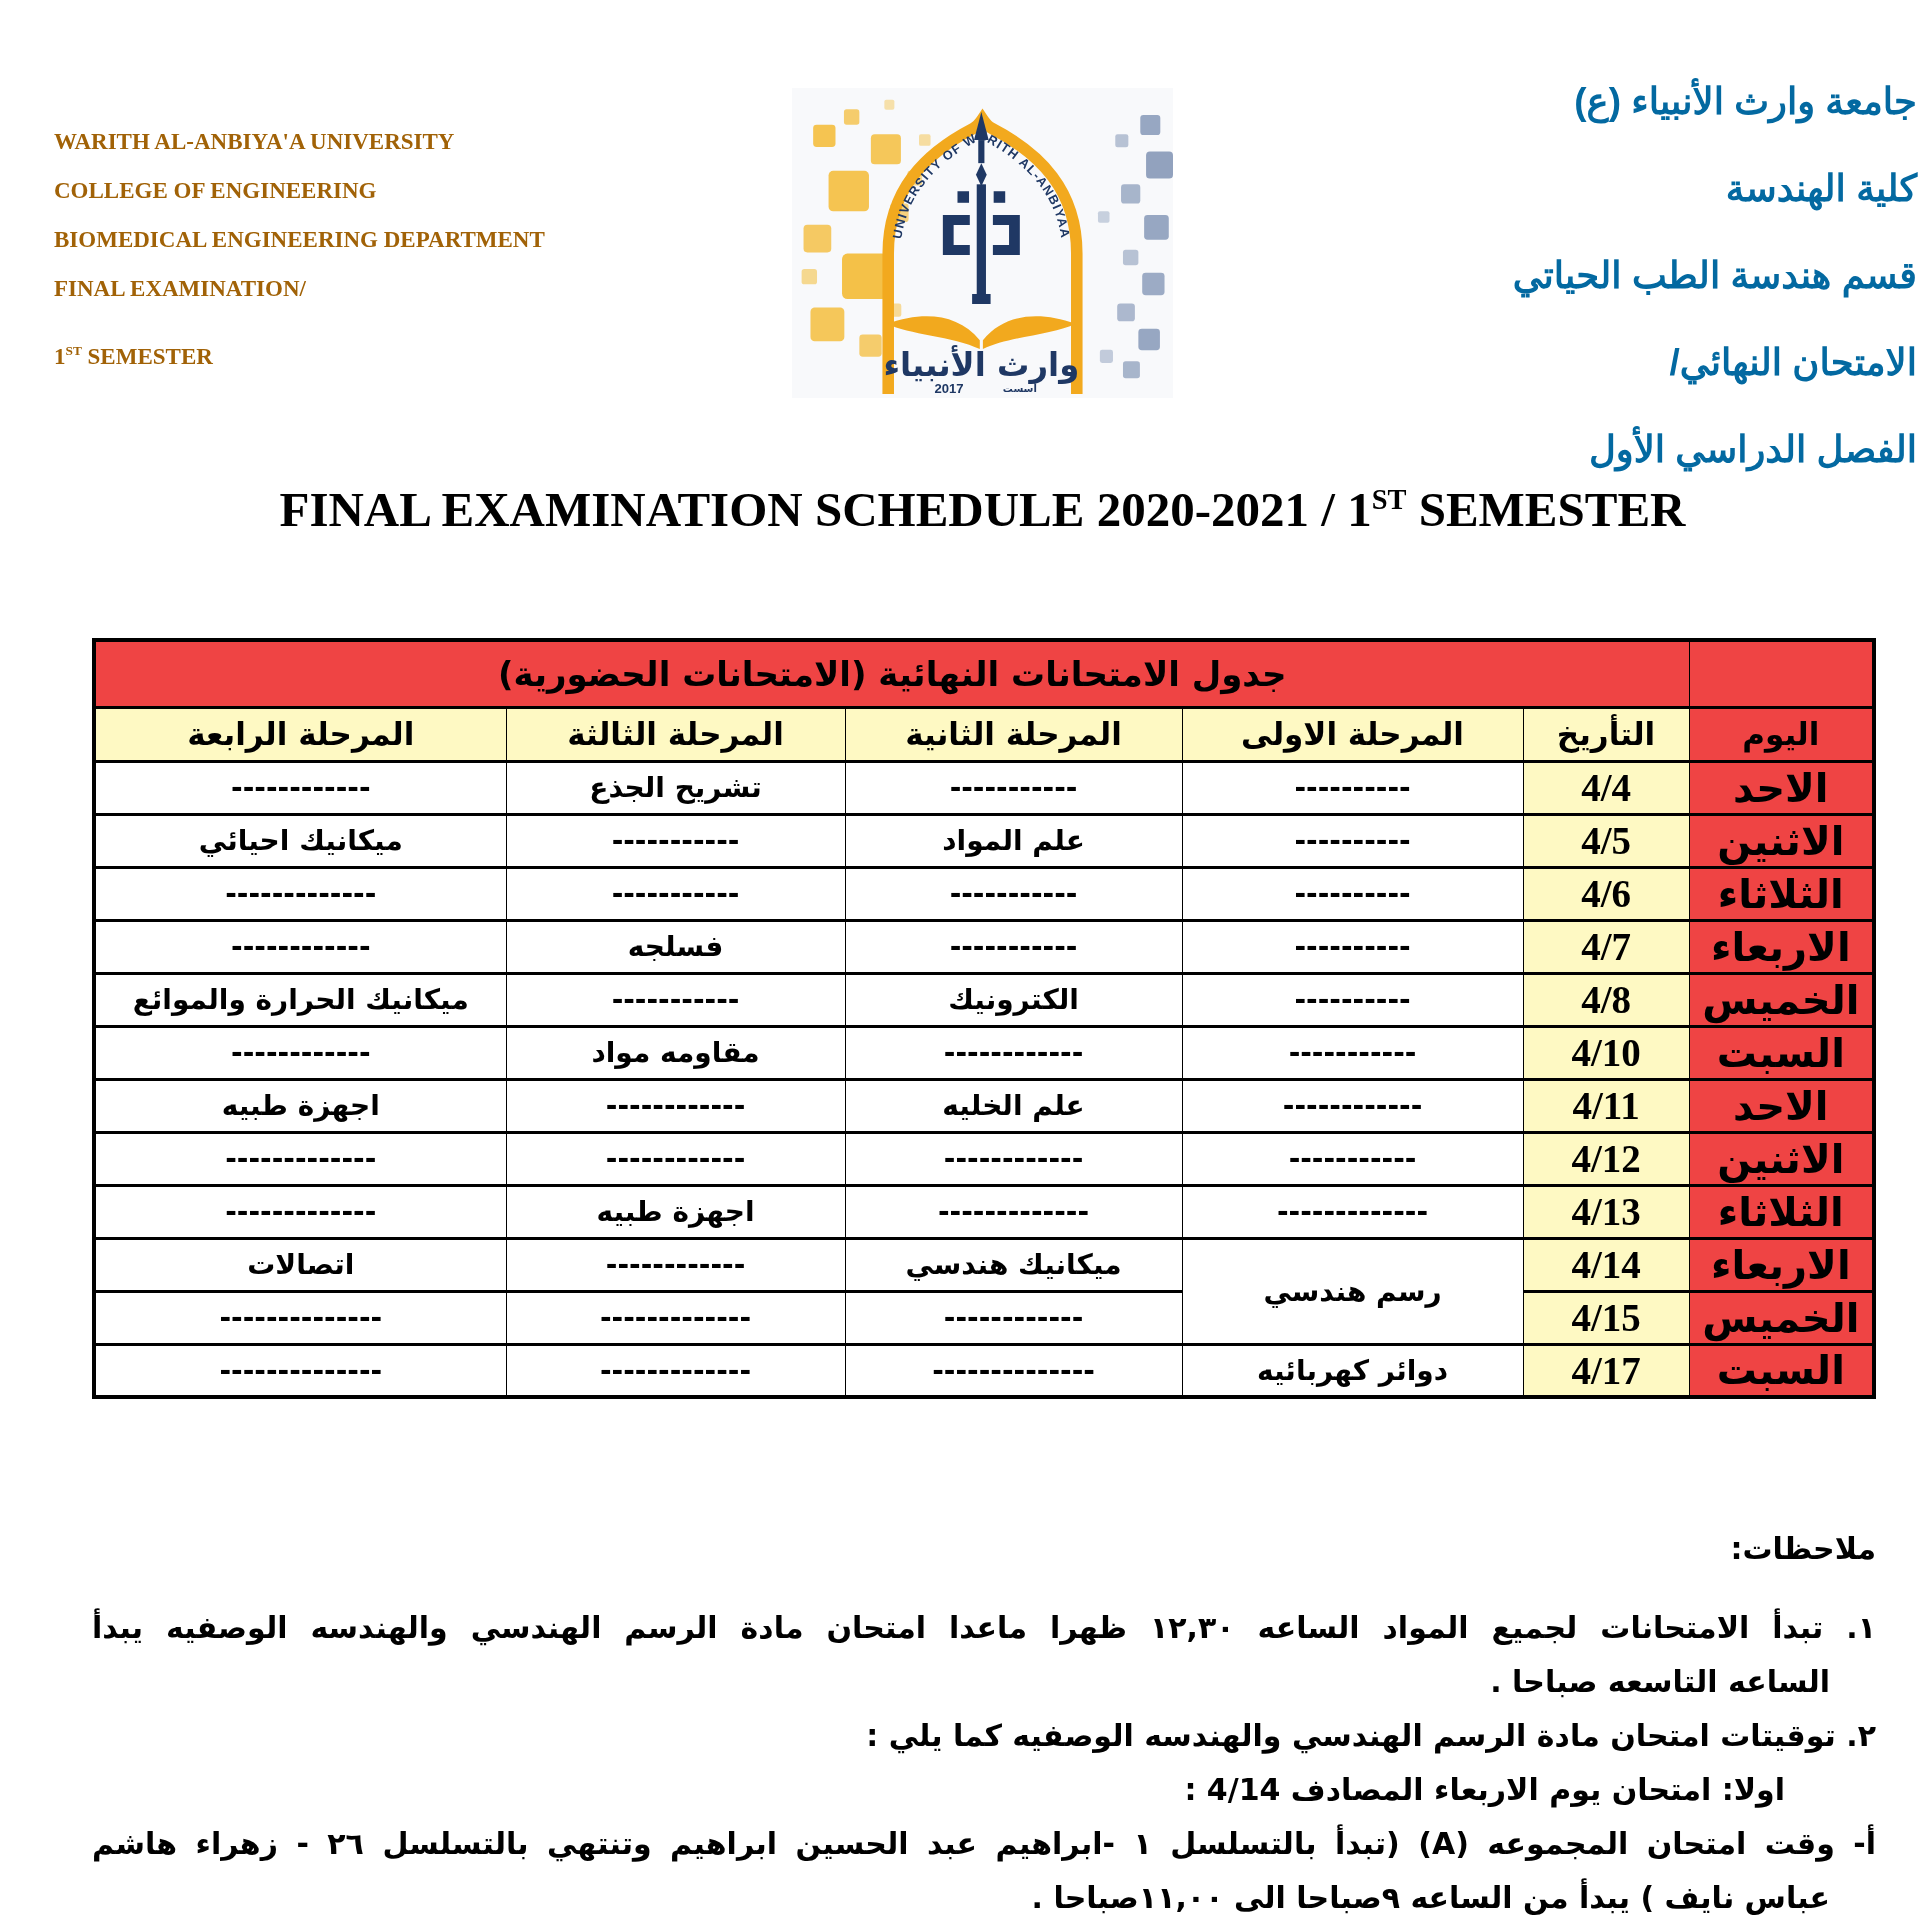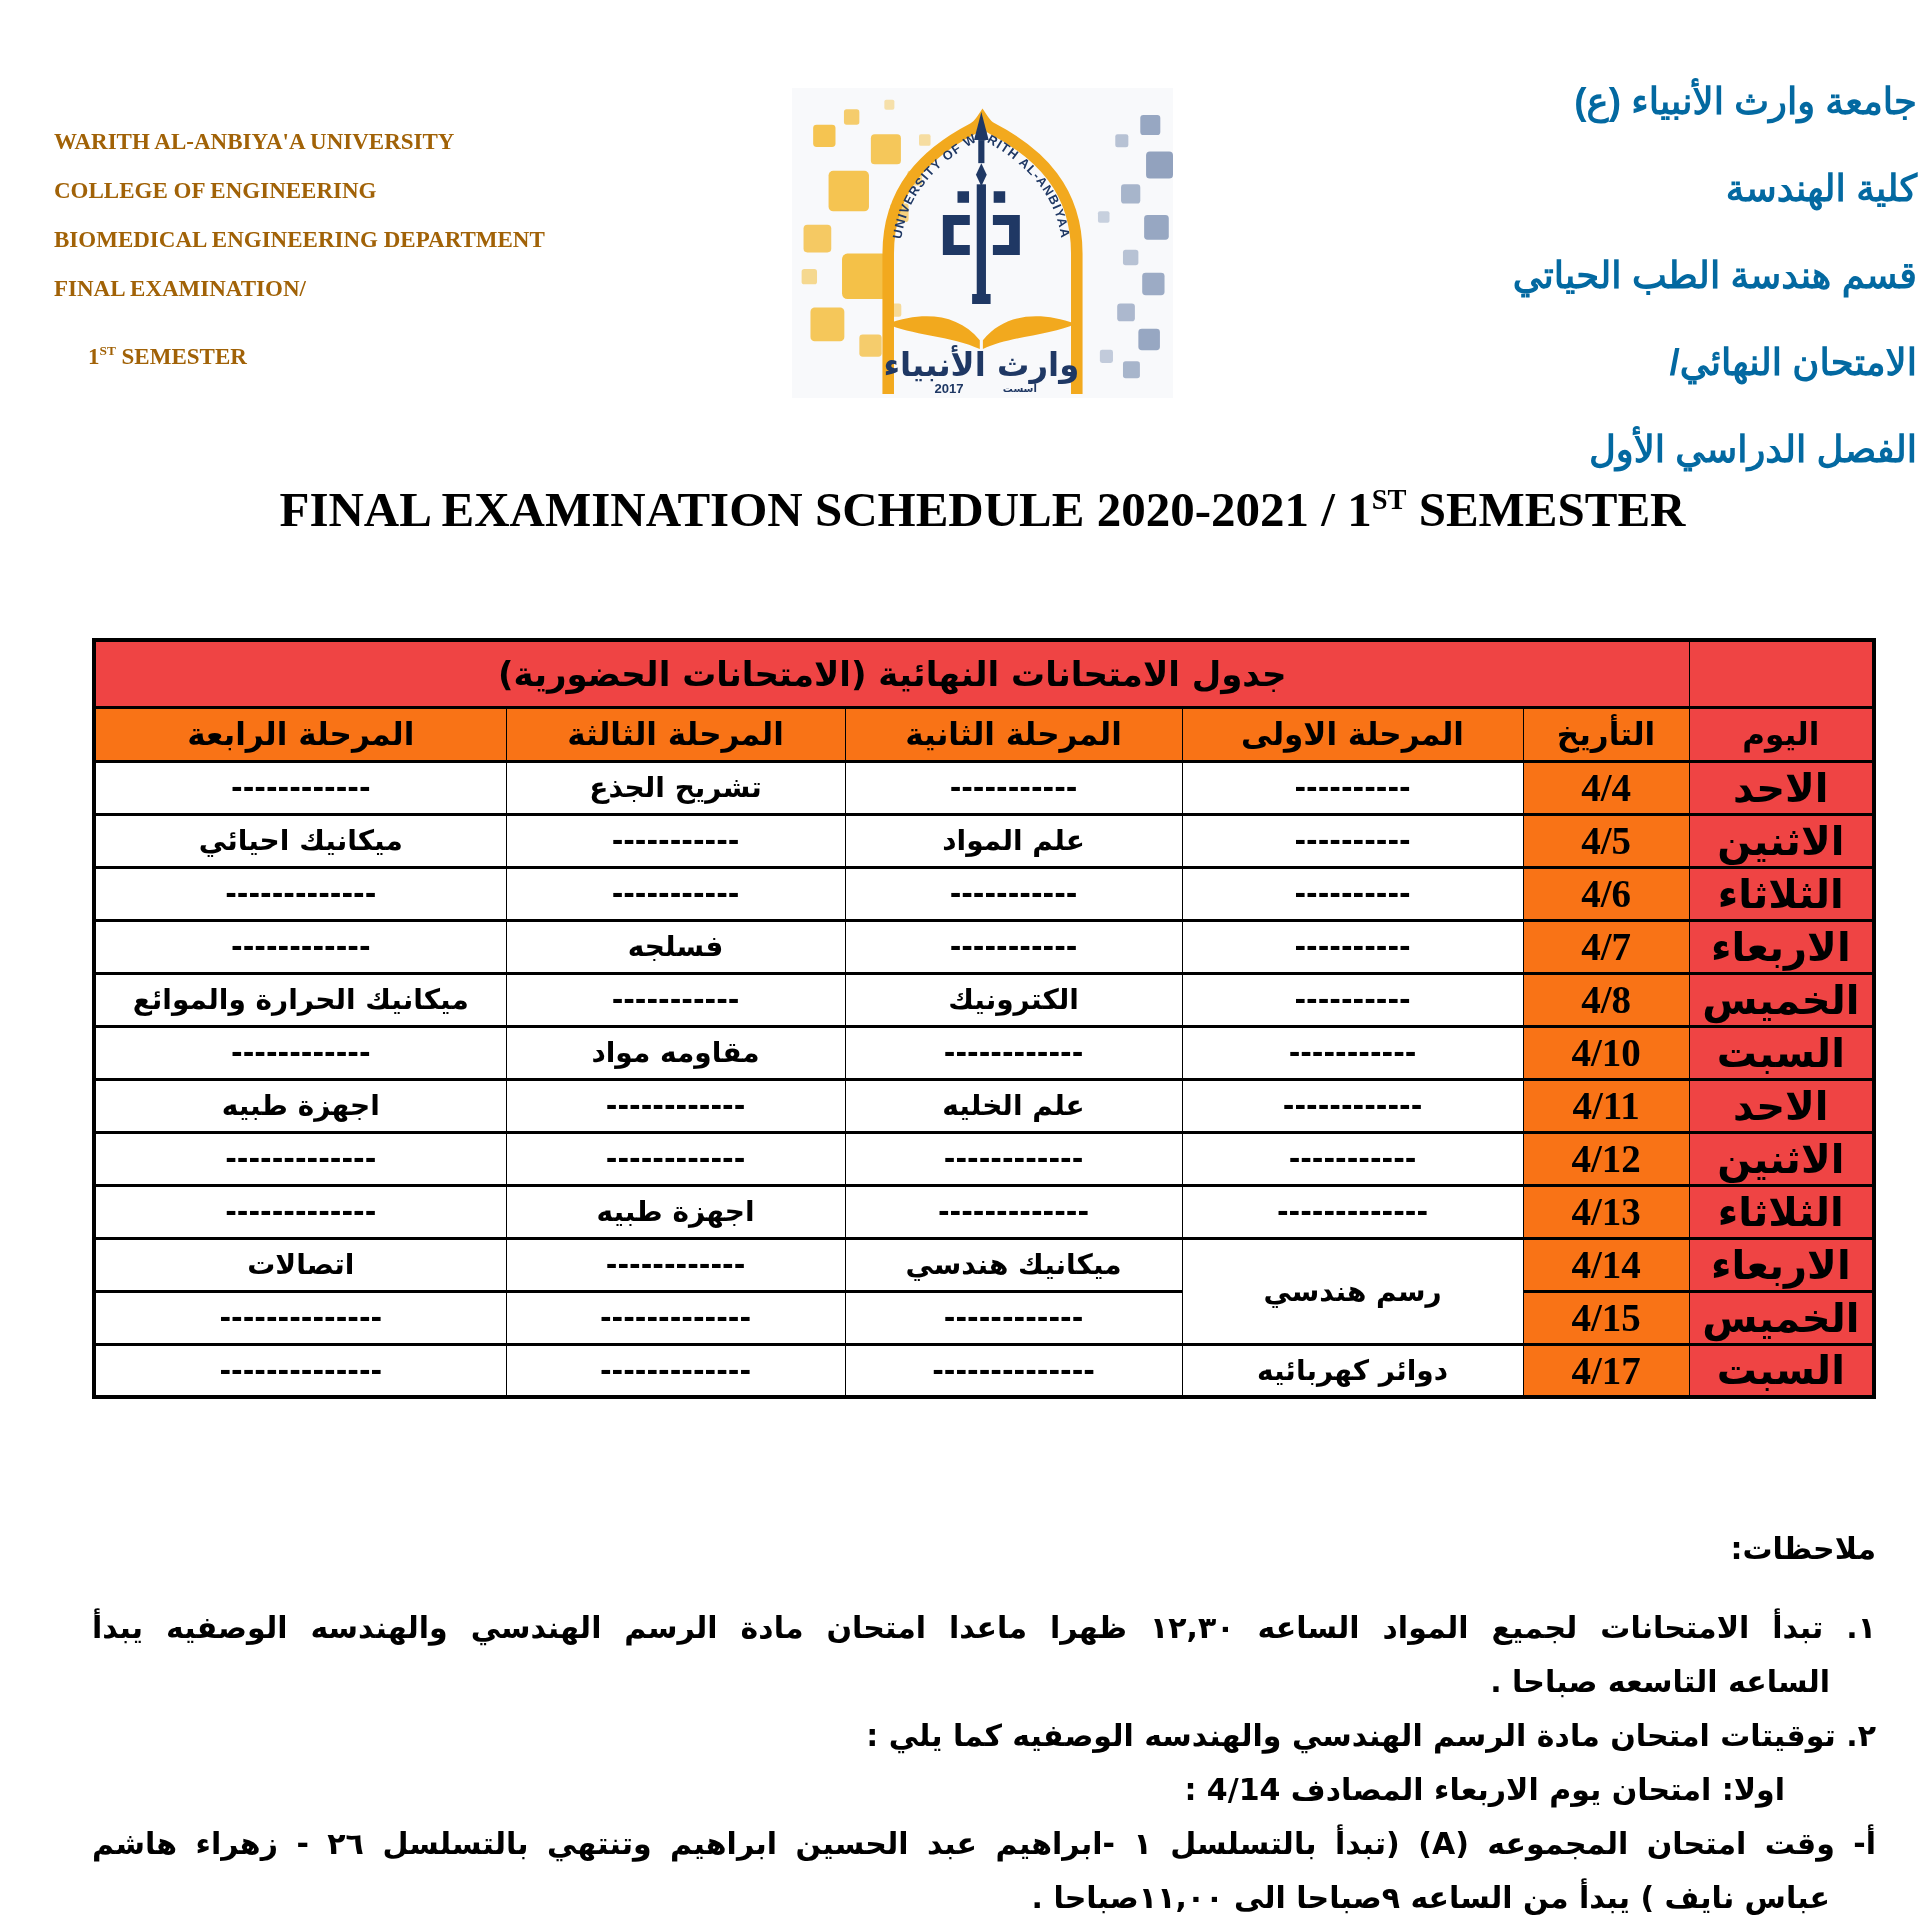--- a/index.html
+++ b/index.html
@@ -10,21 +10,21 @@
   }
   .abs{position:absolute;}
 
   
   .en-header{
     left:54px;top:117px;width:886px;
     font-family:"Liberation Serif","DejaVu Serif",serif;
     font-weight:bold;font-size:23px;line-height:49px;color:#a16207;
     letter-spacing:0px;white-space:nowrap;
   }
-  .semester-line{margin-top:19px;margin-left:34px;}
+  .semester-line{margin-top:19px;}
   .en-header sup,.main-title sup{font-size:58%;vertical-align:super;line-height:0;}
 
   
   .ar-header{
     right:48px;top:58px;width:655px;
     direction:rtl;
     font-weight:bold;font-size:37px;line-height:87px;color:#0369a1;
     font-family:Liberation Sans, sans-serif;white-space:nowrap;
   }
 
@@ -54,21 +54,21 @@
   tr.data-row{height:53px;}
   .cell-banner{font-weight:bold;font-size:34px;}
   .cell-head{font-weight:bold;font-size:31px;}
   .cell-day{font-weight:bold;font-size:40px;}
   .cell-date{
     font-family:"Liberation Serif","DejaVu Serif",serif;
     font-weight:bold;font-size:39px;direction:ltr;
   }
   .cell-subject{font-weight:bold;font-size:28px;}
   .bg-yellow{background:#ef4444;}
-  .bg-blue{background:#f97316;}
+  .bg-blue{background:#fef9c3;}
   .bg-white{background:#FFFFFF;}
 
   
   .notes{
     left:92px;top:1522px;width:1784px;
     direction:rtl;color:#000;
     font-weight:bold;font-size:30px;line-height:54px;
   }
   .notes-heading{text-align:right;margin-bottom:25.4px;}
   .note-line{text-align:right;white-space:nowrap;}

